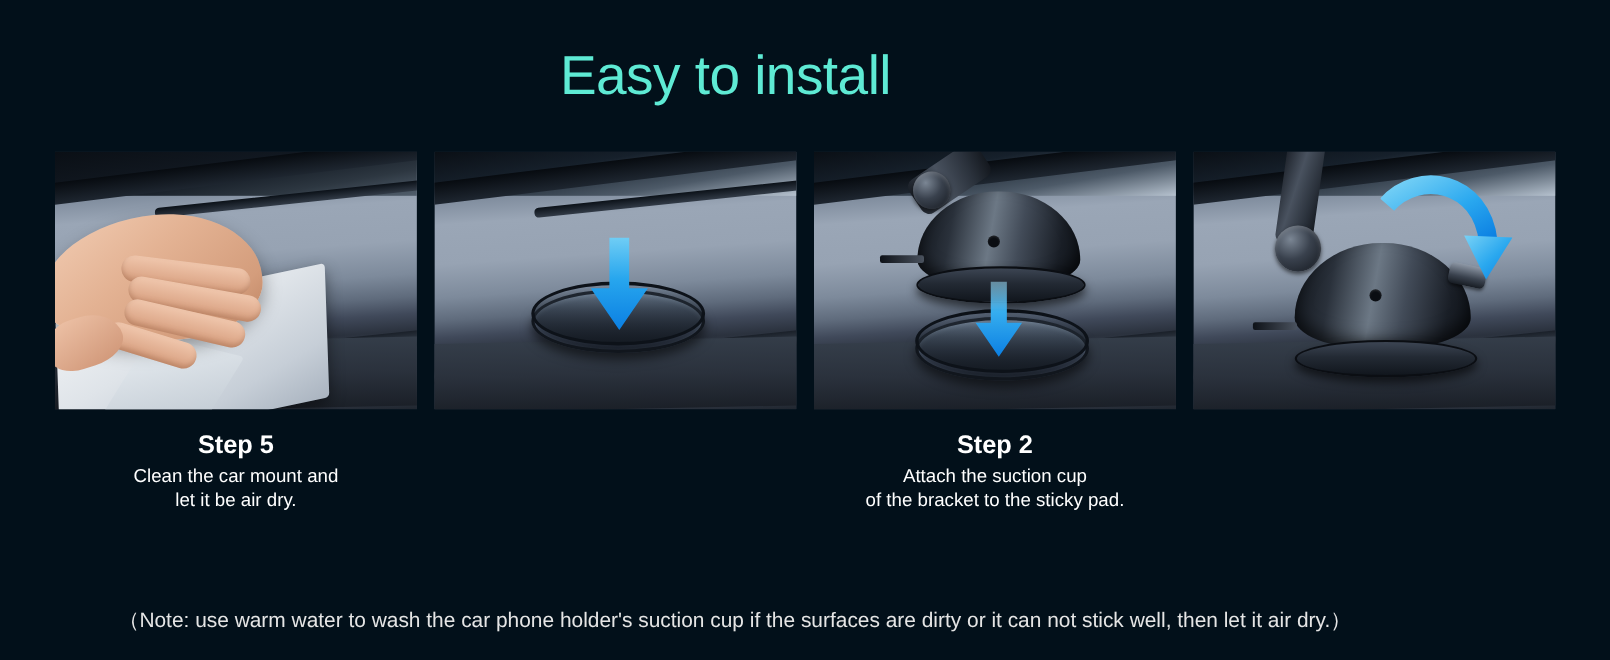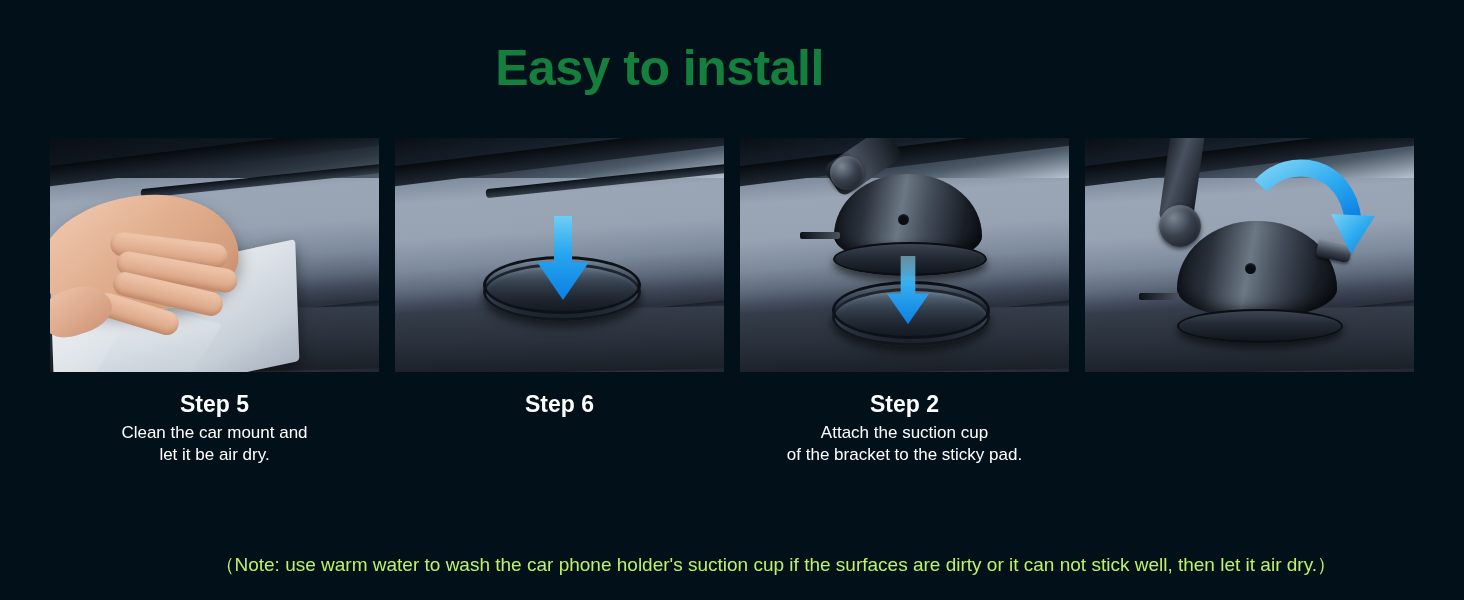--- a/index.html
+++ b/index.html
@@ -15,23 +15,23 @@
     position: relative;
   }
 
   
   .page-title {
     position: absolute;
     top: 38px;
     left: 0;
     width: 1319px;
     text-align: center;
-    color: #15803d;
+    color: #5eead4;
     font-size: 50px;
-    font-weight: bold;
+    font-weight: normal;
     letter-spacing: -0.5px;
     line-height: 60px;
   }
 
   
   .steps-row {
     position: absolute;
     top: 138px;
     left: 50px;
     width: 1147px;
@@ -277,22 +277,22 @@
     margin-top: 4px;
     white-space: pre-line;
   }
 
   
   .note {
     position: absolute;
     top: 552px;
     left: 0;
     width: 1336px;
-    text-align: right;
-    color: #bef264;
+    text-align: center;
+    color: #e5e5e5;
     font-size: 19px;
     line-height: 26px;
   }
 </style>
 </head>
 <body>
 
 <div class="page-title">Easy to install</div>
 
 <div class="steps-row">
@@ -337,21 +337,20 @@
           <linearGradient id="ag6" x1="0" y1="0" x2="0" y2="1">
             <stop offset="0%" stop-color="#6fcdf5"></stop>
             <stop offset="45%" stop-color="#27a6ee"></stop>
             <stop offset="100%" stop-color="#0b7fe2"></stop>
           </linearGradient>
         </defs>
         <path d="M19 0 H37 V46 H54 L28 84 L2 46 H19 Z" fill="url(#ag6)"></path>
       </svg>
     </div>
     <div class="caption">
-      <div class="step-title">Step 6</div>
     </div>
   </div>
 
   <div class="step-card">
     <div class="photo">
       <div class="dash"></div>
       <div class="glass bright"></div>
       <div class="vent"></div>
       <div class="fold"></div>
       <div class="lowerdash"></div>

